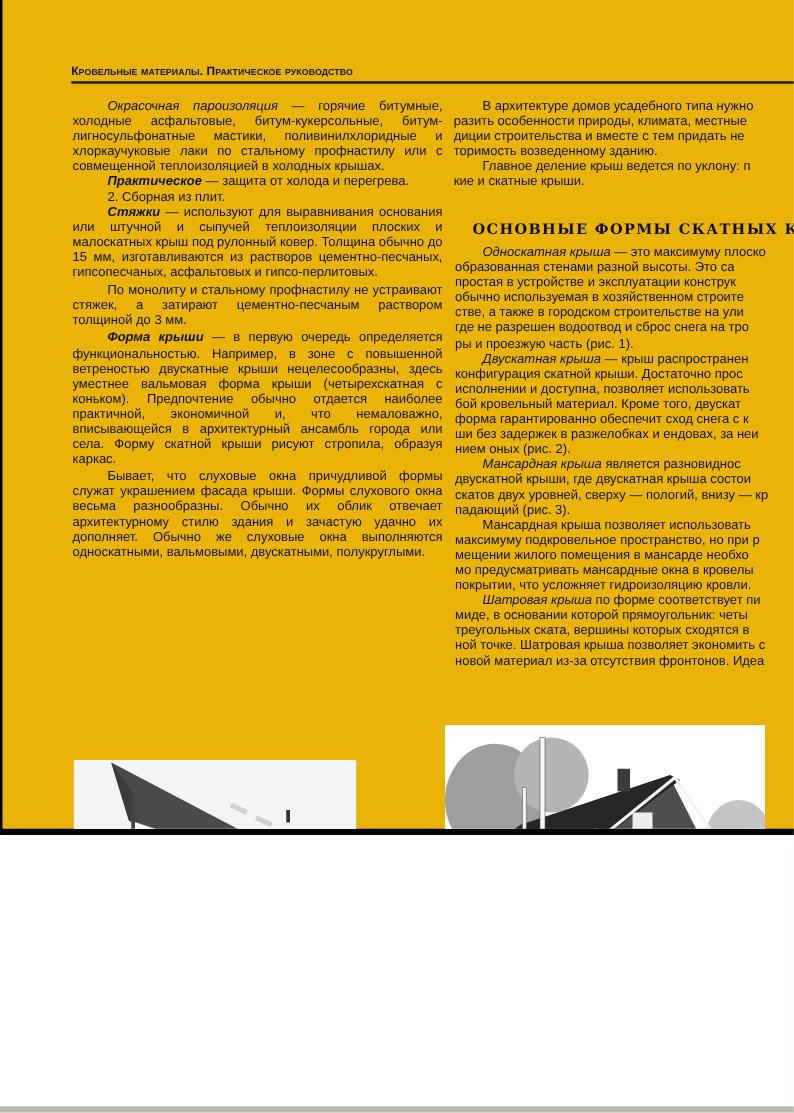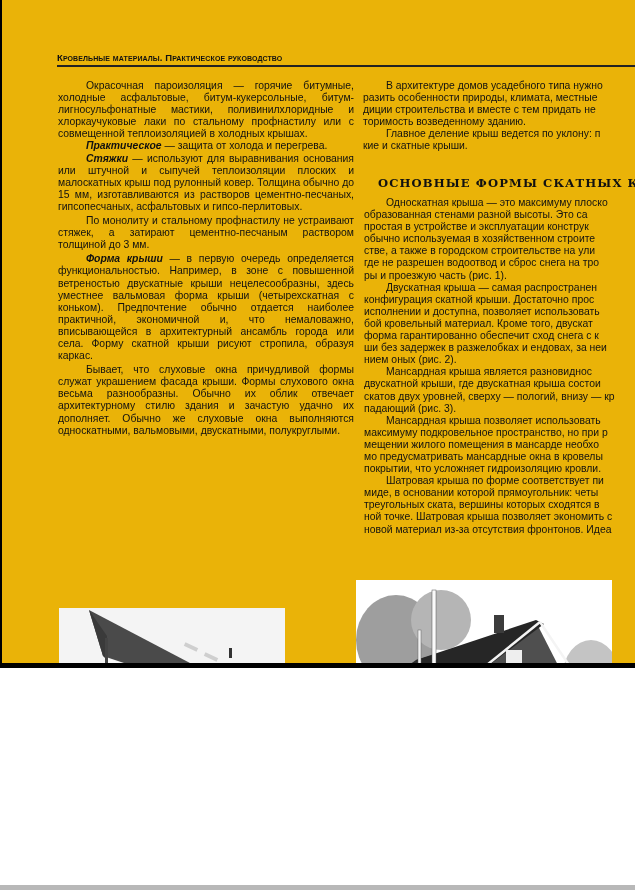--- a/index.html
+++ b/index.html
@@ -17,21 +17,21 @@
   }
   .head-rule { position: absolute; left: 55px; top: 65px; width: 580px; height: 2px; background: #222; }
   .col {
     position: absolute; font-family: "Liberation Sans", sans-serif; font-size: 10.4px;
     line-height: 12.1px; color: #111; text-align: justify;
   }
   .col-left { left: 56px; top: 80px; width: 296px; }
   .col-right { left: 366px; top: 80px; width: 290px; text-align: left; white-space: nowrap; }
   .col p { margin: 0; text-indent: 28px; }
   .col p.gap { margin-top: 2px; }
-  .ital { }
+  .ital { font-style: italic; }
   .boldital { font-style: italic; font-weight: bold; }
   .section-title {
     position: absolute; left: 376px; top: 176px; white-space: nowrap;
     font-family: "DejaVu Serif", serif; font-weight: bold; font-size: 11.6px;
     letter-spacing: 1.1px; color: #111;
   }
   .fig { position: absolute; overflow: hidden; }
   .fig1 { left: 57px; top: 608px; width: 226px; height: 180px; background: #dcdcdc; }
   .fig2 { left: 354px; top: 580px; width: 256px; height: 218px; background: #e6e6e6; }
   .caption {
@@ -49,20 +49,21 @@
 <body>
 
 <div class="page">
 
   <div class="running-head">Кровельные материалы. Практическое руководство</div>
   <div class="head-rule"></div>
 
   <div class="col col-left">
     <p><span class="ital">Окрасочная пароизоляция</span><span> — горячие битумные, холодные асфальтовые, битум-кукерсольные, битум-лигносульфонатные мастики, поливинилхлоридные и хлоркаучуковые лаки по стальному профнастилу или с совмещенной теплоизоляцией в холодных крышах.</span></p>
     <p><span class="boldital">Практическое</span><span> — защита от холода и перегрева.</span></p>
+    <p>2. Сборная из плит.</p>
     <p><span class="boldital">Стяжки</span><span> — используют для выравнивания основания или штучной и сыпучей теплоизоляции плоских и малоскатных крыш под рулонный ковер. Толщина обычно до 15 мм, изготавливаются из растворов цементно-песчаных, гипсопесчаных, асфальтовых и гипсо-перлитовых.</span></p>
     <p class="gap">По монолиту и стальному профнастилу не устраивают стяжек, а затирают цементно-песчаным раствором толщиной до 3 мм.</p>
     <p class="gap"><span class="boldital">Форма крыши</span><span> — в первую очередь определяется функциональностью. Например, в зоне с повышенной ветреностью двускатные крыши нецелесообразны, здесь уместнее вальмовая форма крыши (четырехскатная с коньком). Предпочтение обычно отдается наиболее практичной, экономичной и, что немаловажно, вписывающейся в архитектурный ансамбль города или села. Форму скатной крыши рисуют стропила, образуя каркас.</span></p>
     <p class="gap">Бывает, что слуховые окна причудливой формы служат украшением фасада крыши. Формы слухового окна весьма разнообразны. Обычно их облик отвечает архитектурному стилю здания и зачастую удачно их дополняет. Обычно же слуховые окна выполняются односкатными, вальмовыми, двускатными, полукруглыми.</p>
   </div>
 
   <div class="col col-right">
     <div style="padding-left:18px">В архитектуре домов усадебного типа нужно</div>
     <div style="margin-left:-5px">разить особенности природы, климата, местные</div>
     <div style="margin-left:-5px">диции строительства и вместе с тем придать не</div>
@@ -74,21 +75,21 @@
   <div class="section-title">ОСНОВНЫЕ ФОРМЫ СКАТНЫХ КРЫШ</div>
 
   <div class="col col-right" style="top:197px; left:366px;">
     <div style="padding-left:18px"><span class="ital">Односкатная крыша</span><span> — это максимуму плоско</span></div>
     <div style="margin-left:-4px">образованная стенами разной высоты. Это са</div>
     <div style="margin-left:-4px">простая в устройстве и эксплуатации конструк</div>
     <div style="margin-left:-4px">обычно используемая в хозяйственном строите</div>
     <div style="margin-left:-4px">стве, а также в городском строительстве на ули</div>
     <div style="margin-left:-4px">где не разрешен водоотвод и сброс снега на тро</div>
     <div style="margin-left:-4px">ры и проезжую часть (рис. 1).</div>
-    <div style="padding-left:18px"><span class="ital">Двускатная крыша</span><span> — самая распространен</span></div>
+    <div style="padding-left:18px"><span class="ital">Двускатная крыша</span><span> — крыш распространен</span></div>
     <div style="margin-left:-4px">конфигурация скатной крыши. Достаточно прос</div>
     <div style="margin-left:-4px">исполнении и доступна, позволяет использовать</div>
     <div style="margin-left:-4px">бой кровельный материал. Кроме того, двускат</div>
     <div style="margin-left:-4px">форма гарантированно обеспечит сход снега с к</div>
     <div style="margin-left:-4px">ши без задержек в разжелобках и ендовах, за неи</div>
     <div style="margin-left:-4px">нием оных (рис. 2).</div>
     <div style="padding-left:18px"><span class="ital">Мансардная крыша</span><span> является разновиднос</span></div>
     <div style="margin-left:-4px">двускатной крыши, где двускатная крыша состои</div>
     <div style="margin-left:-4px">скатов двух уровней, сверху — пологий, внизу — кр</div>
     <div style="margin-left:-4px">падающий (рис. 3).</div>

